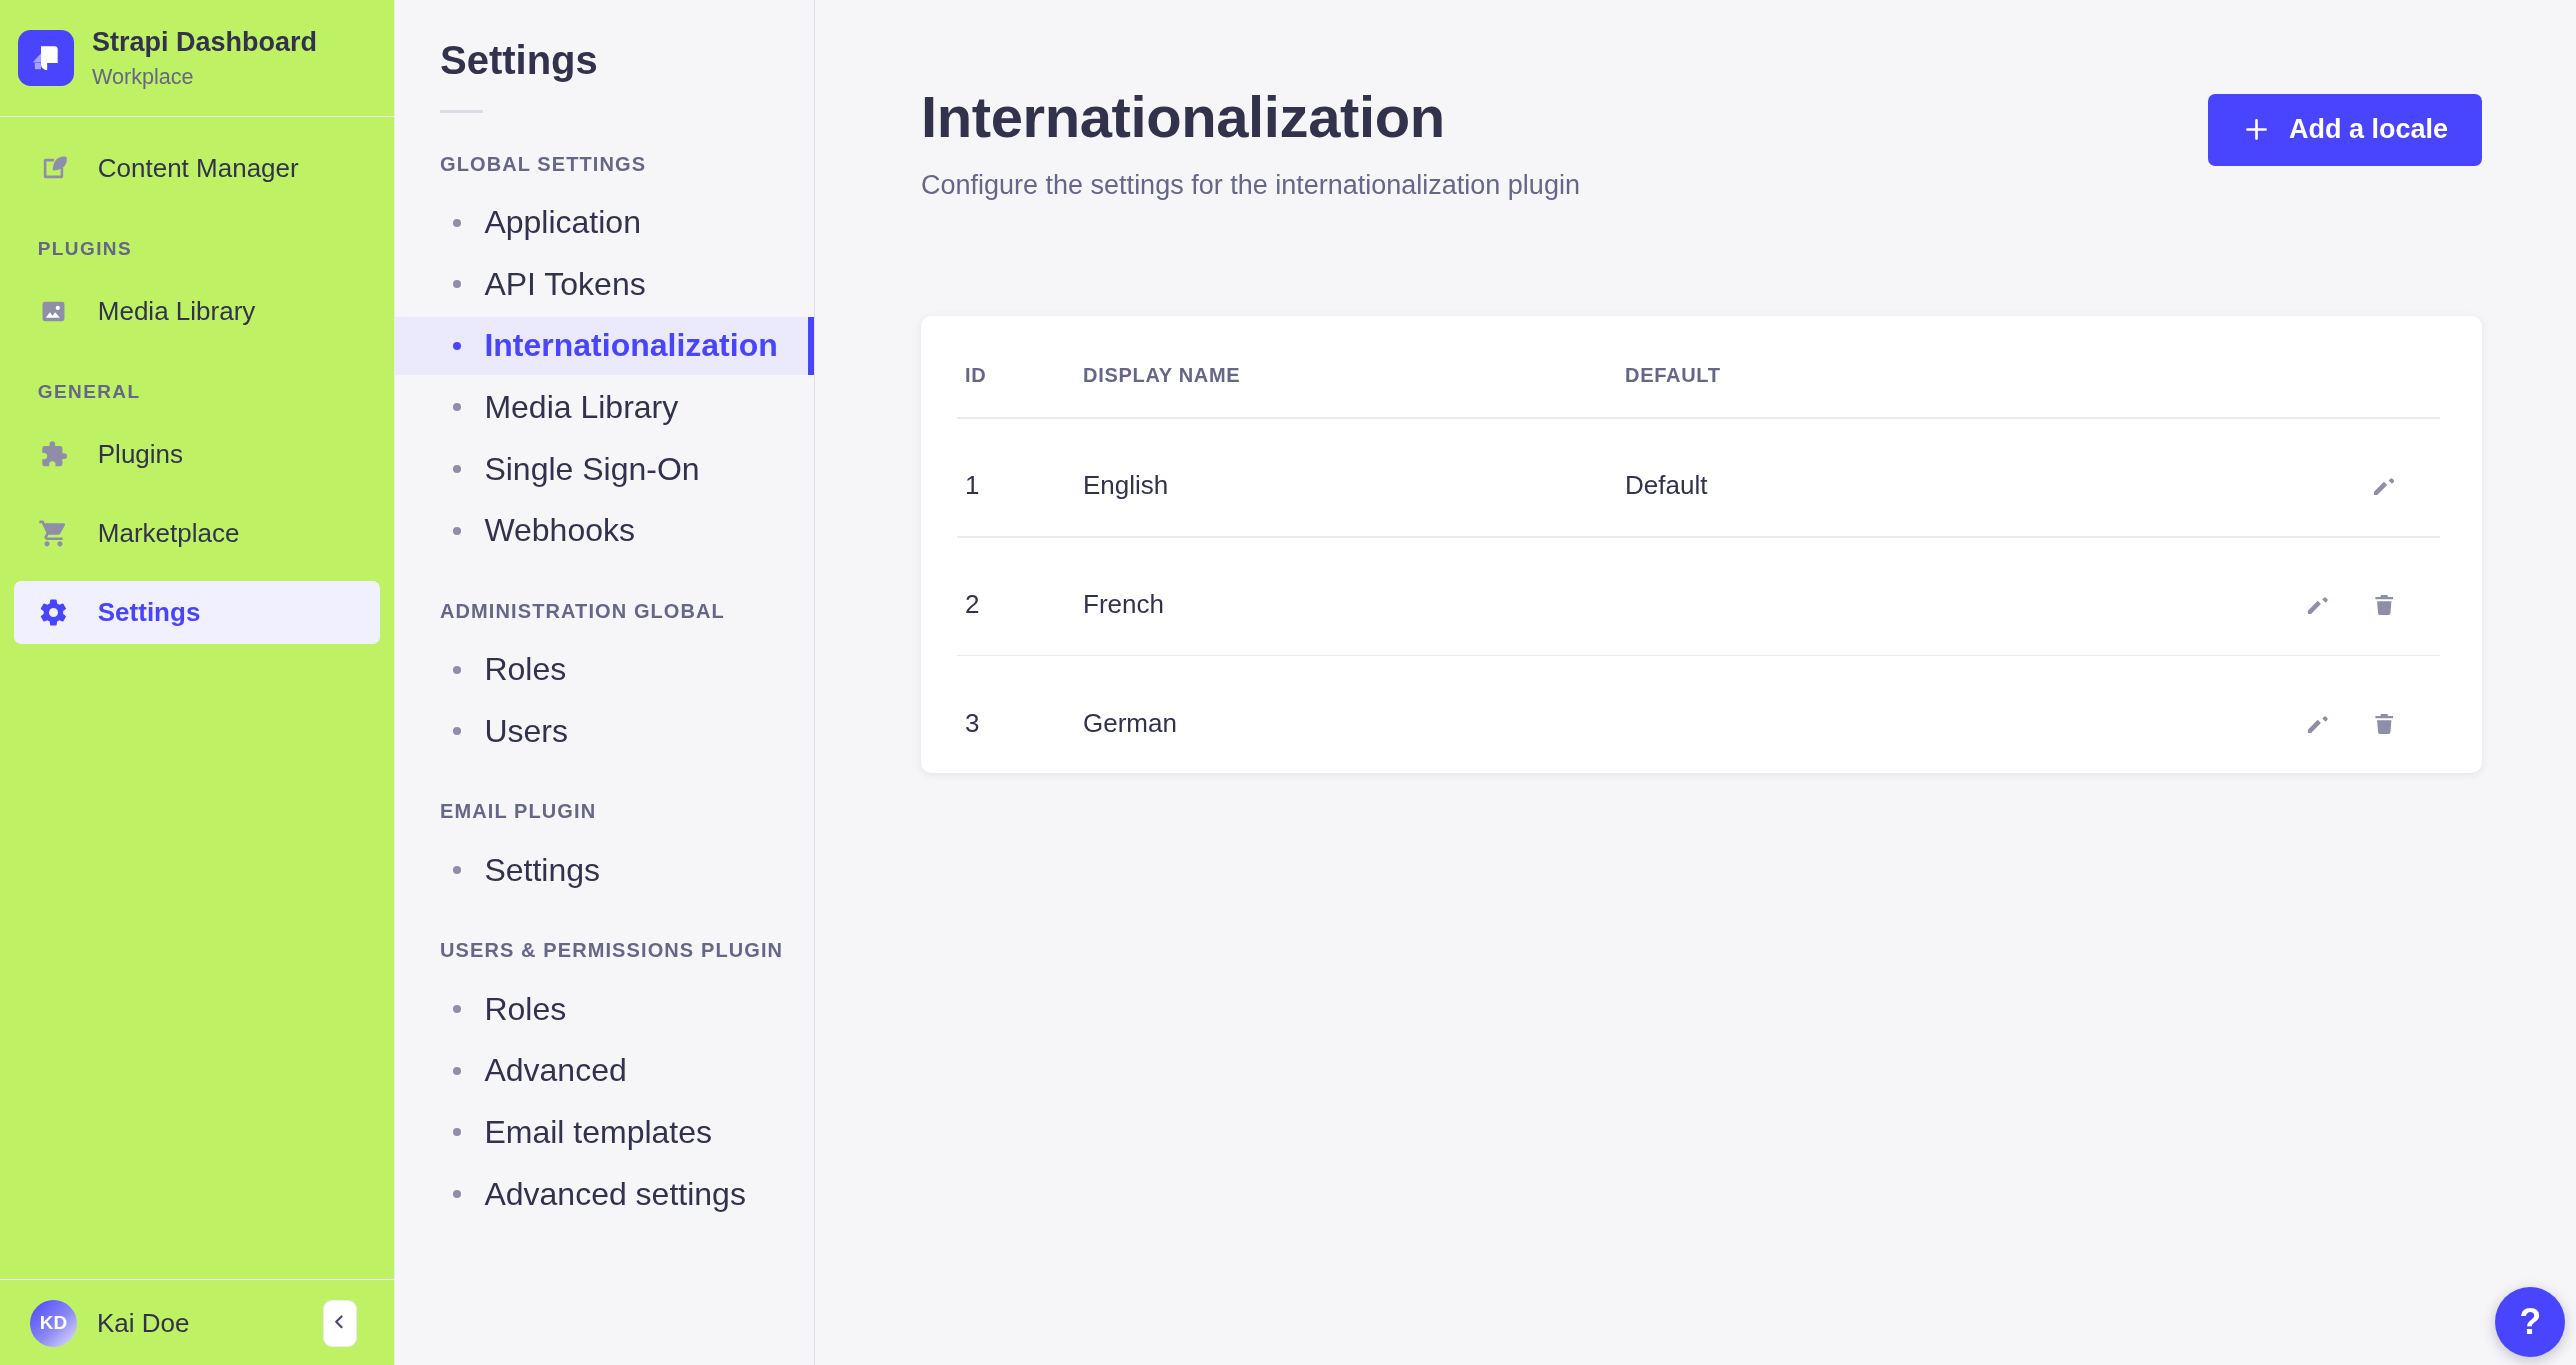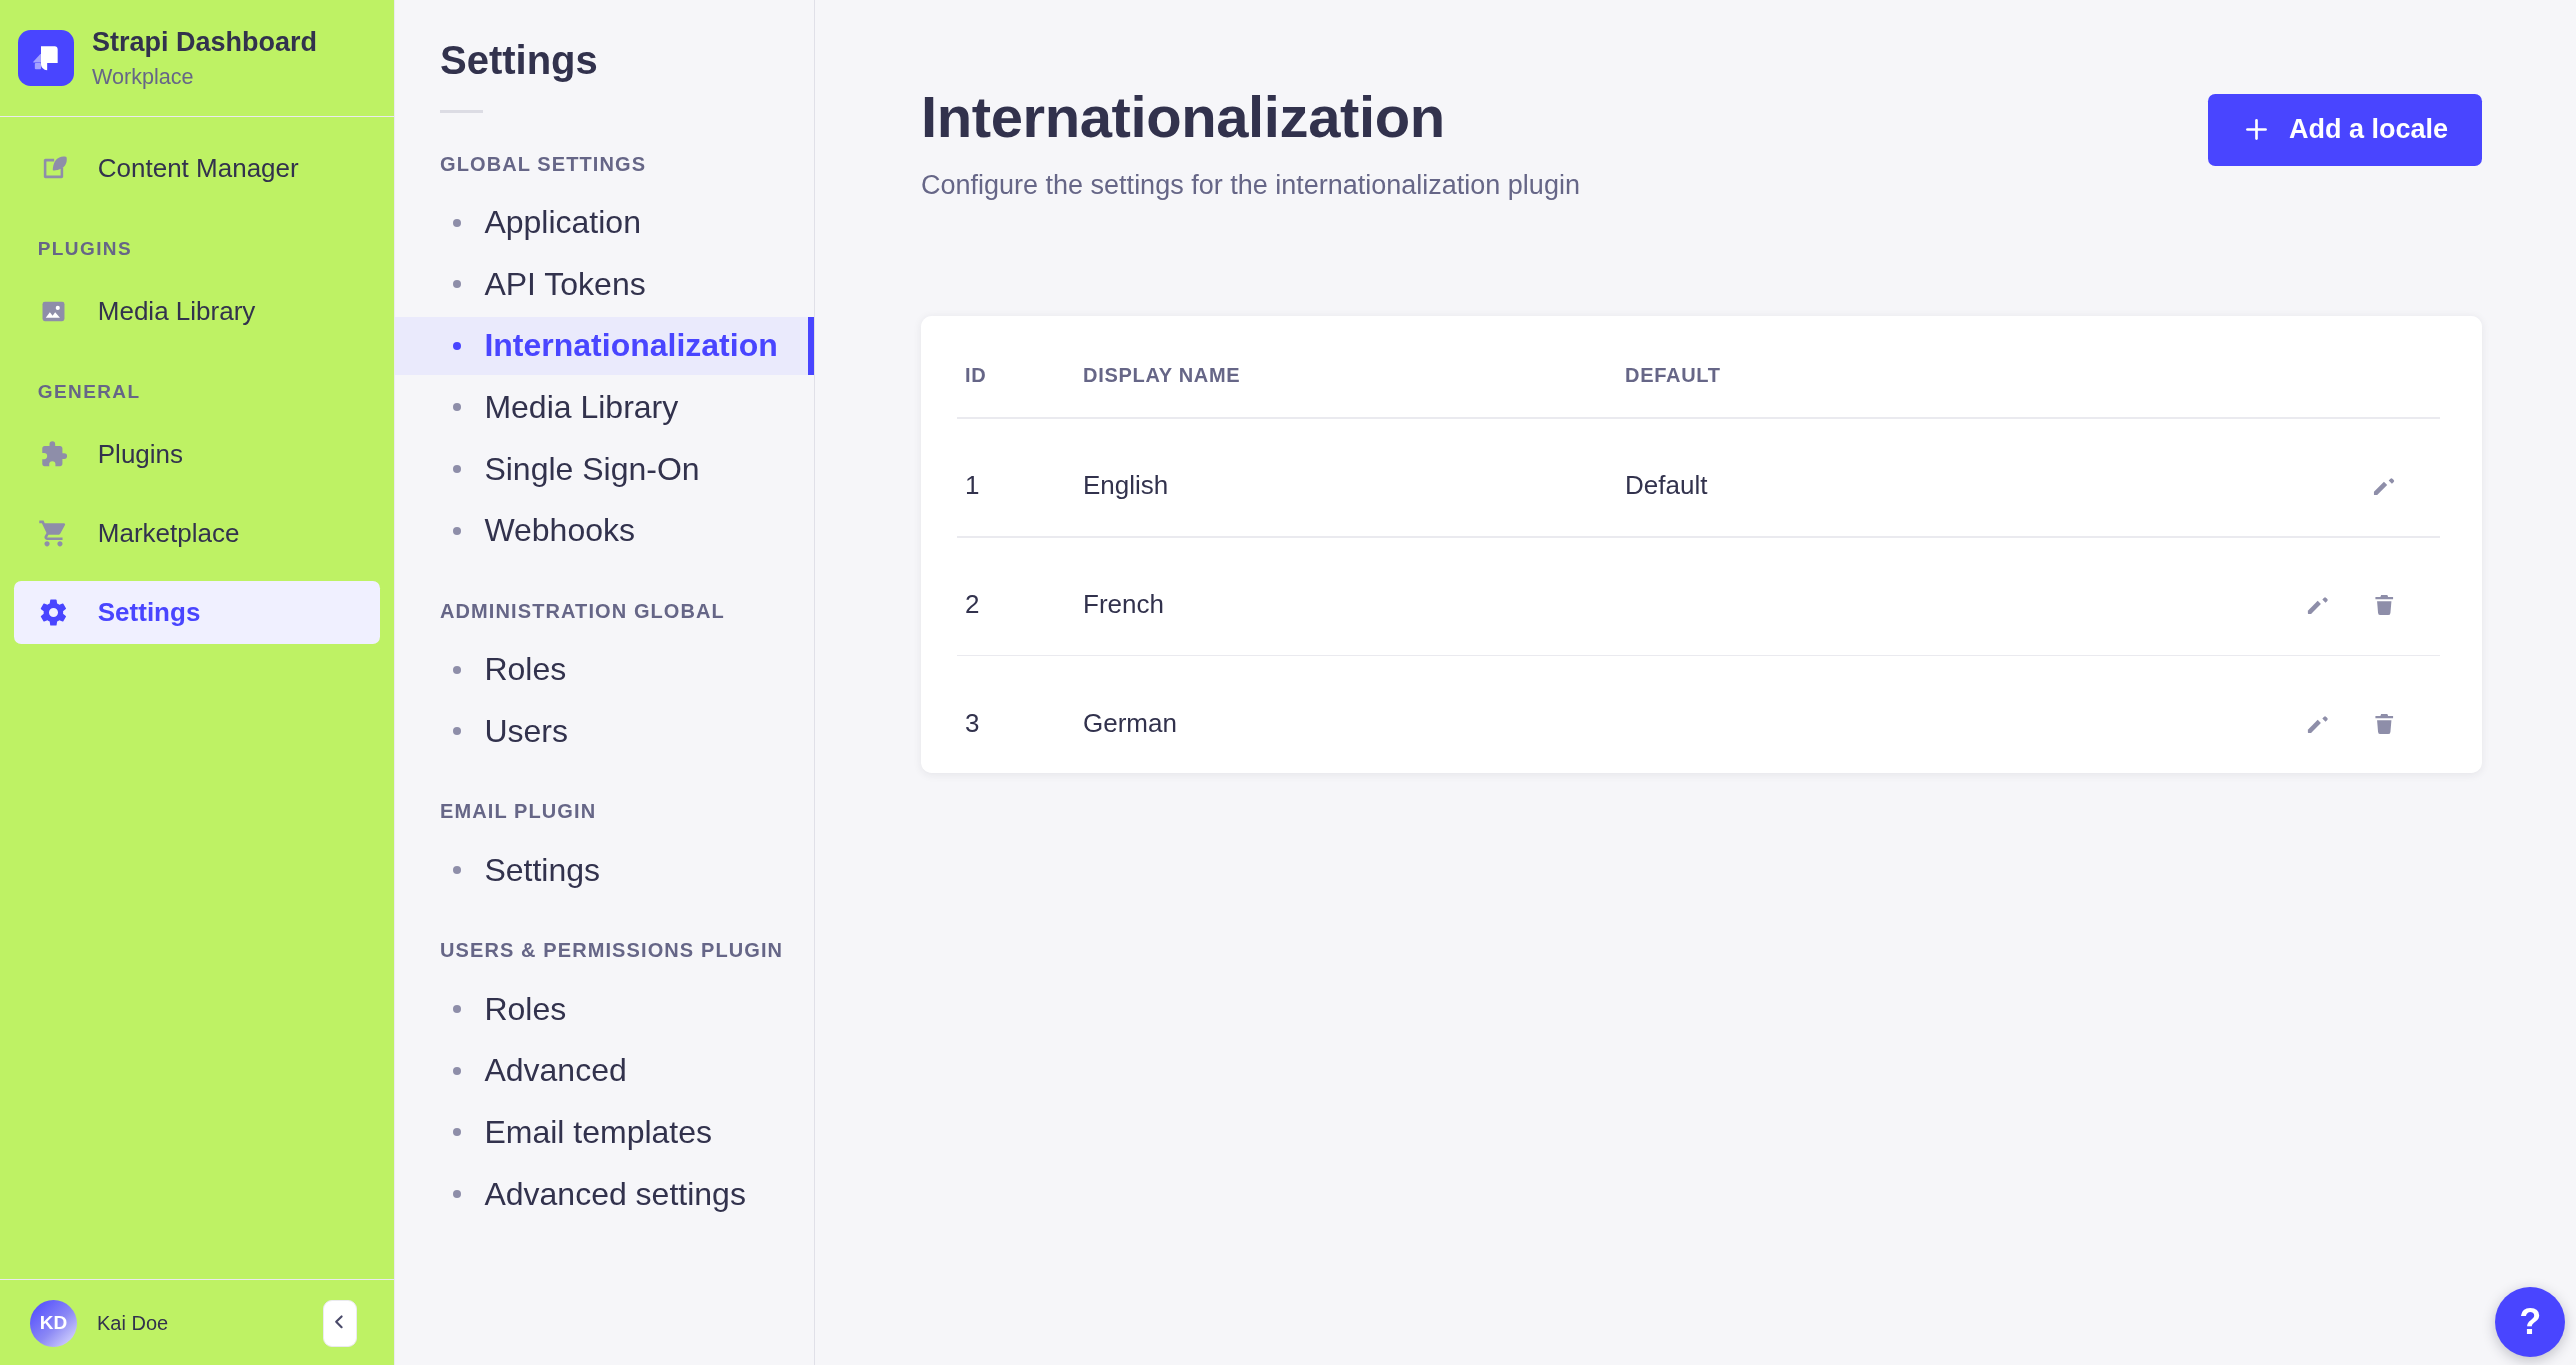--- a/index.html
+++ b/index.html
@@ -58,21 +58,21 @@
     display: flex; align-items: center;
     padding: 0 37px 0 30px; gap: 20px;
   }
   .avatar {
     width: 47px; height: 47px; border-radius: 50%;
     background: linear-gradient(135deg, #4945ff 0%, #8b88f5 55%, #e4e4ff 100%);
     color: #fff; font-size: 19px; font-weight: 700;
     display: flex; align-items: center; justify-content: center;
     flex-shrink: 0; cursor: pointer;
   }
-  .username { font-size: 20px; color: #32324d; }
+  .username { font-size: 26px; color: #32324d; }
   .collapse-btn {
     margin-left: auto; width: 34px; height: 47px;
     background: #fff; border: 0.9px solid #eaeaef; border-radius: 9px;
     display: flex; align-items: center; justify-content: center;
     color: #4a4a6a; cursor: pointer;
   }
   .collapse-btn svg { width: 21.6px; height: 21.6px; }
 
   
   .subnav {

